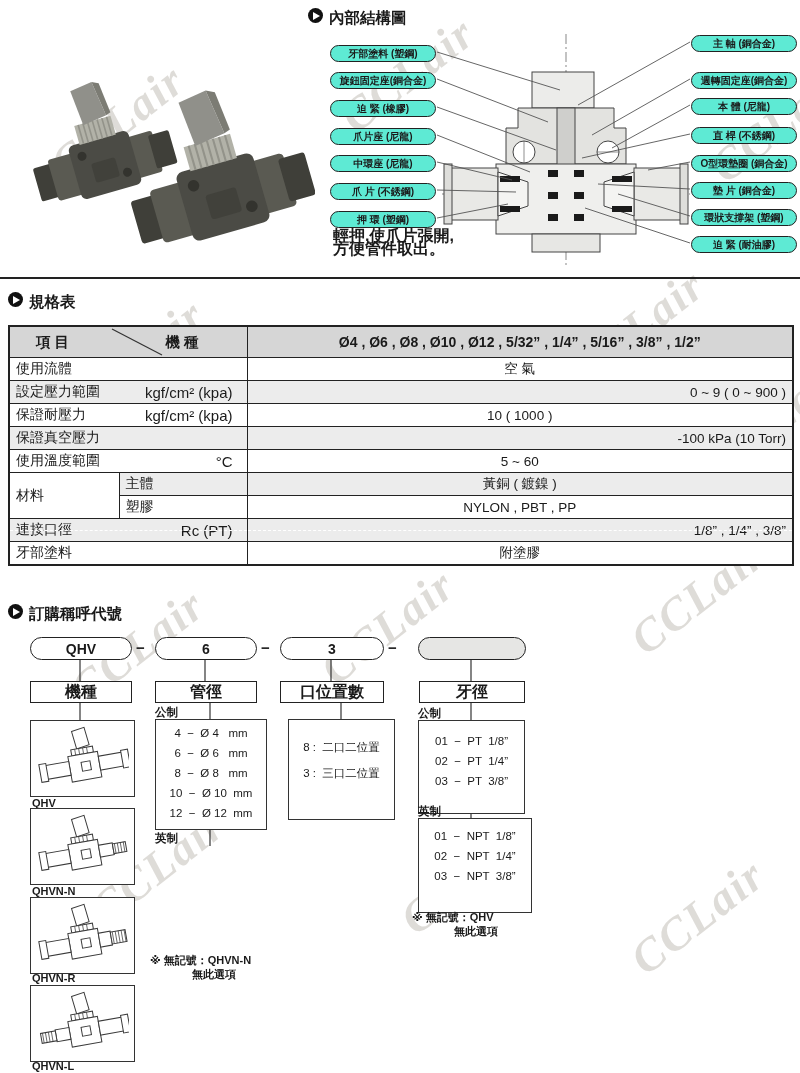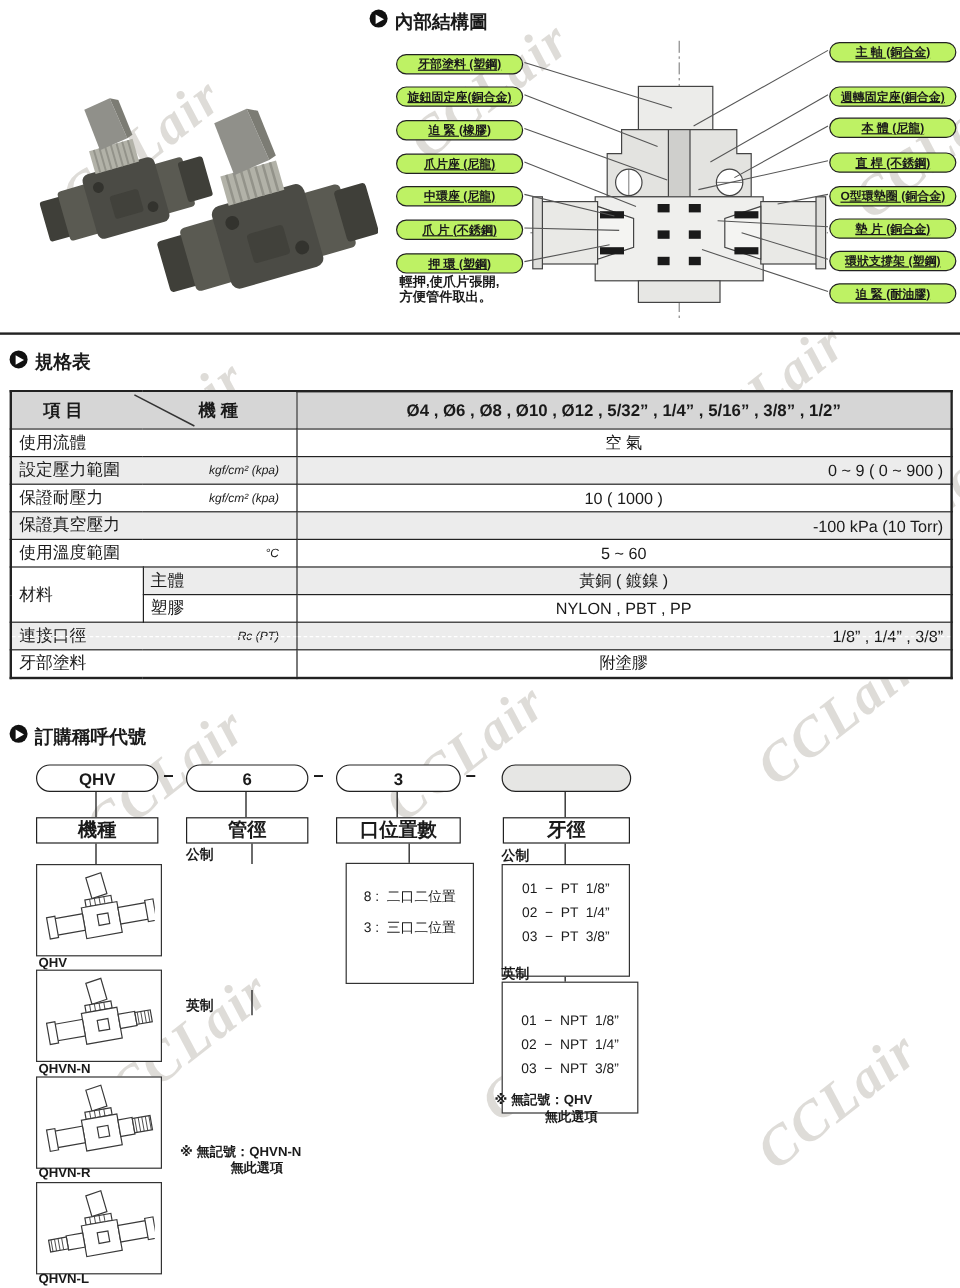--- a/index.html
+++ b/index.html
@@ -7,36 +7,36 @@
         font-family:"Liberation Sans","DejaVu Sans",sans-serif;color:#1a1a1a;}
   .wm{position:absolute;font-family:"Liberation Serif","DejaVu Serif",serif;font-style:italic;
       font-weight:bold;font-size:46px;color:rgba(168,162,152,0.38);transform:rotate(-38deg);
       letter-spacing:2px;pointer-events:none;white-space:nowrap;z-index:5;}
   .sec-title{position:absolute;display:flex;align-items:flex-start;gap:6px;font-weight:bold;
       font-size:15.5px;z-index:8;}
   .sec-icon{width:15px;height:15px;border-radius:50%;background:#111;position:relative;flex:0 0 15px;}
   .sec-icon::after{content:"";position:absolute;left:5px;top:3.5px;border-left:7px solid #fff;
       border-top:4px solid transparent;border-bottom:4px solid transparent;}
   .plabel{position:absolute;width:104px;height:15px;border:1.4px solid #222;border-radius:9px;
-      background:#bef264;font-size:10px;font-weight:bold;display:flex;align-items:center;
-      justify-content:center;white-space:nowrap;z-index:9;text-decoration:underline;}
-  .small-note{position:absolute;font-size:11px;font-weight:bold;line-height:13px;z-index:9;}
+      background:#5eead4;font-size:10px;font-weight:bold;display:flex;align-items:center;
+      justify-content:center;white-space:nowrap;z-index:9;}
+  .small-note{position:absolute;font-size:16px;font-weight:bold;line-height:13px;z-index:9;}
   .divider{position:absolute;left:0;top:277px;width:800px;height:2px;background:#222;z-index:8;}
   table.spec{position:absolute;left:8px;top:325px;width:784px;border-collapse:collapse;
       table-layout:fixed;border:2px solid #222;z-index:8;background:#fff;}
   table.spec td{border:1px solid #222;font-size:14px;padding:0 6px;height:22px;overflow:hidden;}
   table.spec td.val{text-align:center;font-size:13.5px;}
   table.spec .hdr td{background:#d6d6d6;height:30px;}
   table.spec .alt td{background:#ececec;text-align:right;}
   table.spec .white td{background:#fff;}
   .corner{position:relative;margin-top:24px;}
   .corner .flexrow{display:flex;justify-content:space-between;align-items:center;
       padding:0 42px 0 20px;font-weight:bold;font-size:14.5px;}
   .labunit{display:flex;justify-content:space-between;align-items:center;}
-  .labunit .unit{font-size:10px;padding-right:8px;font-style:italic;}
+  .labunit .unit{font-size:15px;padding-right:8px;}
   td.dashline{position:relative;}
   td.dashline::after{content:"";position:absolute;left:0;right:0;top:50%;border-top:1px dashed #fff;}
   .hdrval{font-weight:bold;font-size:14px;text-align:center;}
   .pill{position:absolute;height:21px;border:1.8px solid #222;border-radius:12px;background:#fff;
       display:flex;align-items:center;justify-content:center;font-weight:bold;font-size:14px;z-index:9;}
   .pill.blank{background:#e6e6e4;}
   .dash{position:absolute;font-weight:bold;font-size:15px;z-index:9;}
   .gheader{position:absolute;height:20px;border:1.6px solid #222;background:#fff;display:flex;
       align-items:center;justify-content:center;font-weight:bold;font-size:16px;z-index:9;}
   .obox{position:absolute;border:1.3px solid #333;background:#fff;z-index:9;}
@@ -372,39 +372,46 @@
           <rect x="85" y="31" width="7" height="18"></rect>
       <rect x="18" y="34" width="14" height="12"></rect>
           <rect x="3" y="35" width="15" height="10"></rect>
       <path d="M5,35 v10 M8,35 v10 M11,35 v10 M14,35 v10" fill="none" stroke-width="0.7"></path>
     </g>
       </svg>
   </div>
   <div class="photo-label" style="left:32px;top:1060px">QHVN-L</div>
 
   <div class="mini-label" style="left:155px;top:705px">公制</div>
+  <div class="obox" style="left:155px;top:719px;width:110px;height:106px;padding-top:3px">
+      <div class="line">4  −  Ø 4   mm</div>
+      <div class="line">6  −  Ø 6   mm</div>
+      <div class="line">8  −  Ø 8   mm</div>
+      <div class="line">10  −  Ø 10  mm</div>
+      <div class="line">12  −  Ø 12  mm</div>
+    </div>
   <div class="mini-label" style="left:155px;top:831px">英制</div>
   <div class="note" style="left:150px;top:953px">
     <div>※ 無記號：QHVN-N</div>
     <div class="ind">無此選項</div>
   </div>
 
   <div class="obox" style="left:288px;top:719px;width:105px;height:85px;padding-top:14px">
       <div class="line" style="height:26px">8 :  二口二位置</div>
       <div class="line" style="height:26px">3 :  三口二位置</div>
     </div>
 
   <div class="mini-label" style="left:418px;top:706px">公制</div>
   <div class="obox" style="left:418px;top:720px;width:105px;height:82px;padding-top:10px">
       <div class="line">01  −  PT  1/8”</div>
       <div class="line">02  −  PT  1/4”</div>
       <div class="line">03  −  PT  3/8”</div>
     </div>
   <div class="mini-label" style="left:418px;top:804px">英制</div>
-  <div class="obox" style="left:418px;top:818px;width:112px;height:86px;padding-top:22px">
+  <div class="obox" style="left:418px;top:818px;width:112px;height:86px;padding-top:7px">
       <div class="line">01  −  NPT  1/8”</div>
       <div class="line">02  −  NPT  1/4”</div>
       <div class="line">03  −  NPT  3/8”</div>
     </div>
   <div class="note" style="left:412px;top:910px">
     <div>※ 無記號：QHV</div>
     <div class="ind">無此選項</div>
   </div>
 
 </div>

